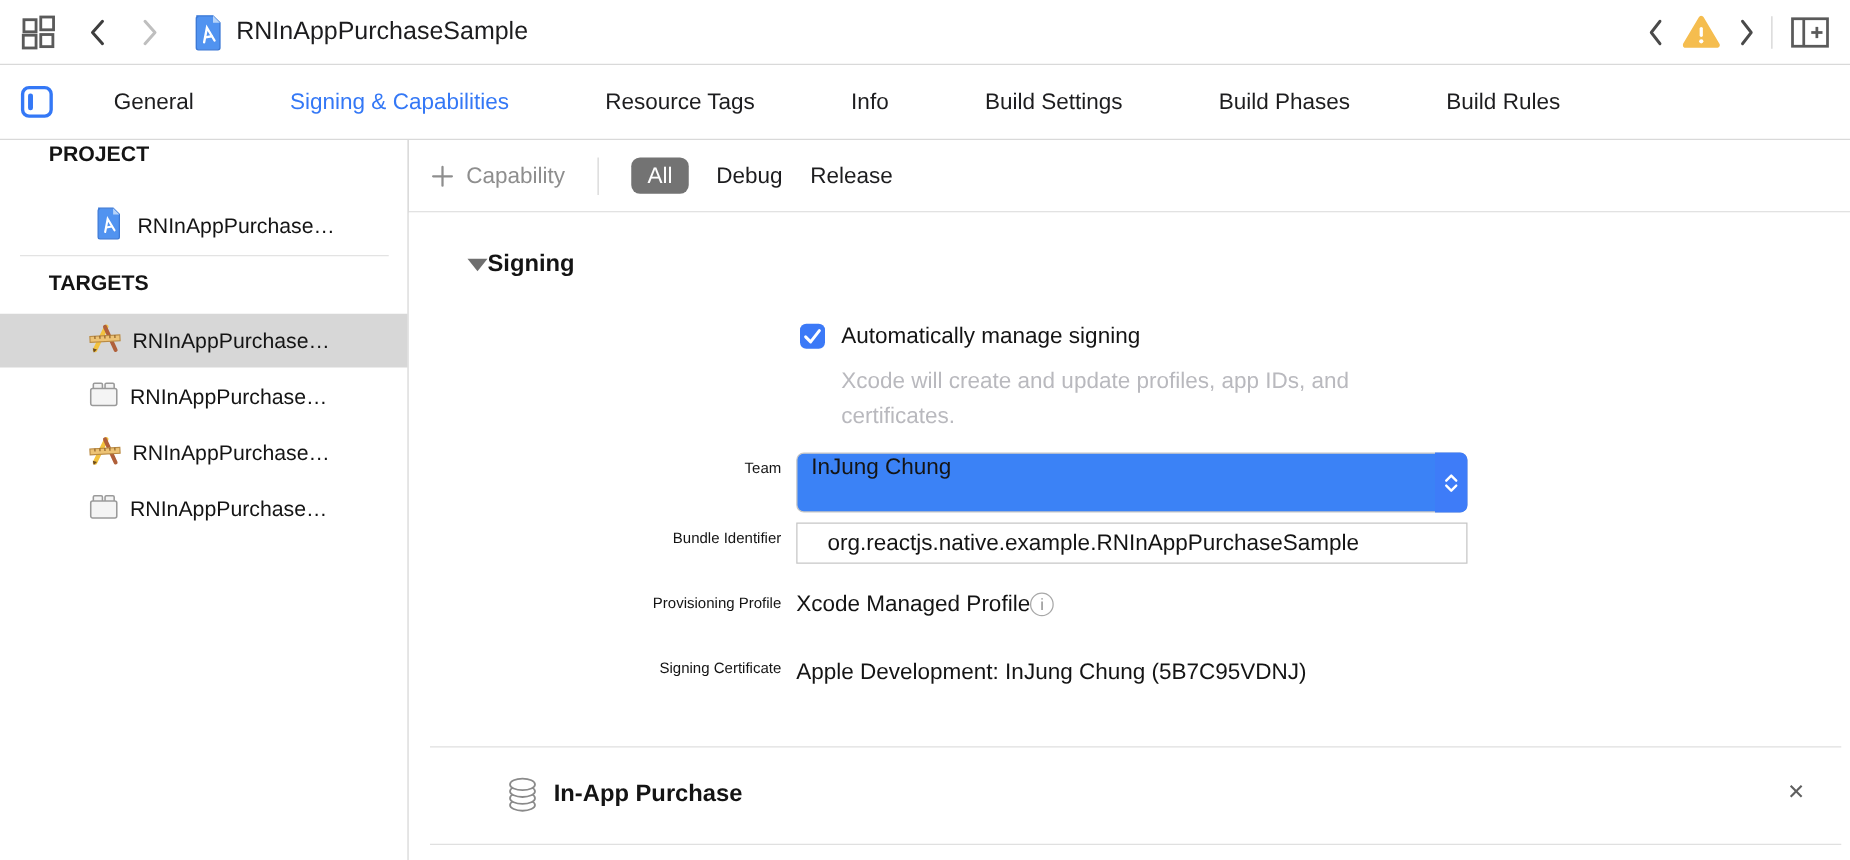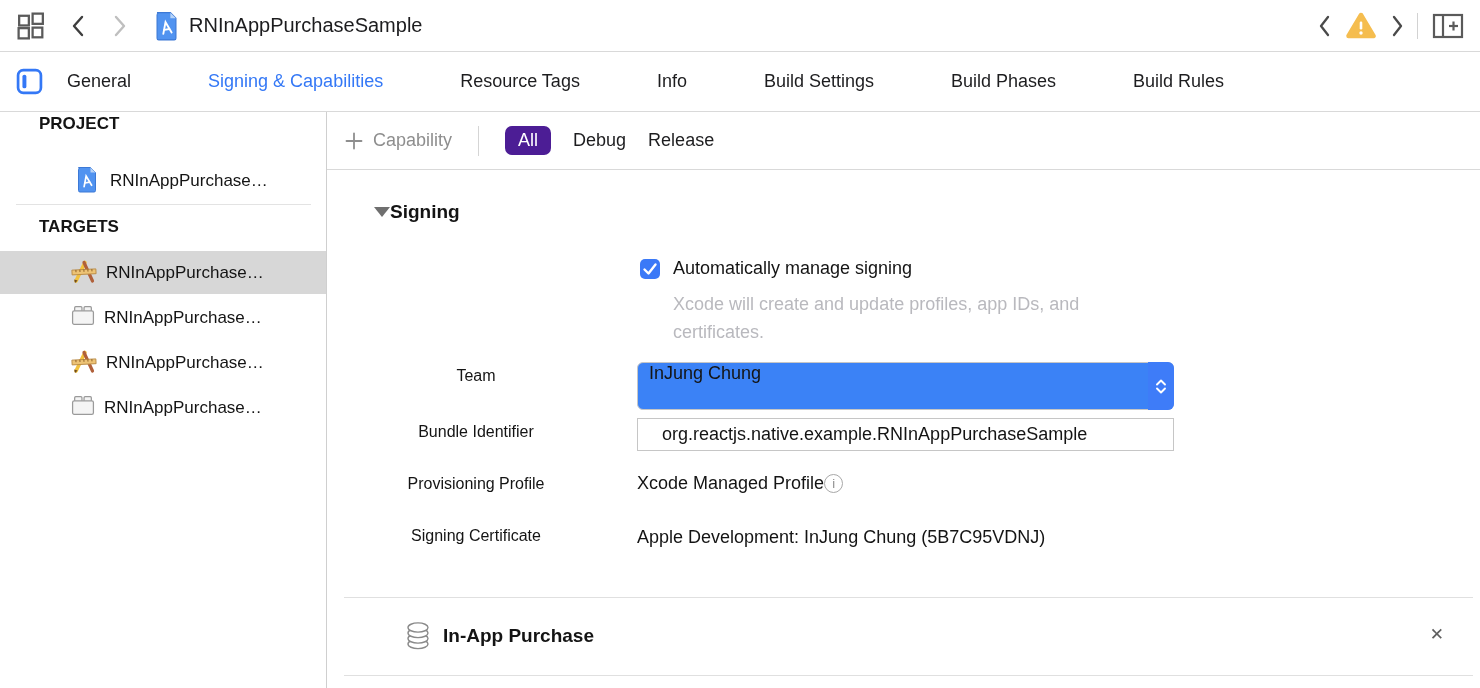--- a/index.html
+++ b/index.html
@@ -10,55 +10,55 @@
   .toolbar { height:52px; border-bottom:1px solid #d9d9d9; display:flex; align-items:center; padding:0 16px; }
   .tb-left { display:flex; align-items:center; }
   .tb-right { margin-left:auto; display:flex; align-items:center; }
   .tb-btn { display:inline-flex; align-items:center; justify-content:center; background:none; border:none; cursor:default; }
   .tb-title { font-size:20px; color:#1c1c1e; margin-left:10px; white-space:nowrap; }
   .tb-divider { width:1px; height:26px; background:#d2d2d2; margin:0 14px 0 12px; }
   .mL24 { margin-left:24px; } .mL26 { margin-left:26px; } .mL14 { margin-left:14px; }
 
   
   .tabbar { height:60px; border-bottom:1px solid #d9d9d9; display:flex; align-items:center; padding:0 30px 0 16px; }
-  .tabbar .tabs { display:flex; align-items:center; gap:77px; margin-left:24px; }
+  .tabbar .tabs { display:flex; align-items:center; gap:77px; margin-left:48px; }
   .tab { font-size:18px; color:#1d1d1f; white-space:nowrap; cursor:default; }
   .tab.selected { color:#3478F6; }
 
   
   .split { display:flex; height:576px; }
   .sidebar { width:327px; border-right:1px solid #cfcfcf; position:relative; background:#fff; flex:none; }
   .main { flex:1; display:flex; flex-direction:column; min-width:0; }
 
   
   .side-header { position:absolute; left:39px; font-size:17px; font-weight:bold; color:#141414; }
   .side-divider { position:absolute; left:16px; width:295px; height:1px; background:#e3e3e3; }
   .side-row { position:absolute; left:0; right:0; display:flex; align-items:center; cursor:default; }
   .side-row.selected { background:#d7d7d7; }
   .side-row .lbl { font-size:17px; white-space:nowrap; color:#141414; }
 
   
   .cap-bar { height:58px; border-bottom:1px solid #d9d9d9; display:flex; align-items:center; padding-left:17px; flex:none; }
   .add-cap { display:flex; align-items:center; gap:9px; color:#8e8e8e; font-size:18px; cursor:default; }
   .cap-divider { width:1px; height:30px; background:#d5d5d5; margin:0 26px; }
   .seg { font-size:18px; color:#1d1d1f; cursor:default; }
-  .seg.pill { background:#4c1d95; color:#fff; border-radius:7px; padding:4px 13px; }
+  .seg.pill { background:#737373; color:#fff; border-radius:7px; padding:4px 13px; }
   .seg + .seg { margin-left:22px; }
 
   
   .content { position:relative; flex:1; background:#fff; }
   .sec-header { position:absolute; left:47px; top:31px; display:flex; align-items:center; }
   .disclosure { width:0; height:0; border-left:8px solid transparent; border-right:8px solid transparent; border-top:10px solid #6f6f6f; cursor:default; }
   .sec-title { font-size:19px; font-weight:bold; color:#141414; }
 
   .checkbox { position:absolute; left:313px; top:89px; width:20px; height:20px; border-radius:5px; background:#3b79f7; display:flex; align-items:center; justify-content:center; cursor:default; }
   .check-label { position:absolute; left:346px; top:88px; font-size:18px; color:#141414; }
   .check-desc { position:absolute; left:346px; top:120px; width:462px; font-size:18px; line-height:28px; color:#b9b9be; }
 
-  .form-label { position:absolute; left:0; width:298px; text-align:center; font-size:16px; color:#141414; white-space:nowrap; }
+  .form-label { position:absolute; left:0; width:298px; text-align:right; font-size:12px; color:#141414; white-space:nowrap; }
   .popup { position:absolute; left:310px; top:192px; width:537px; height:48px; border:1px solid #c6c6c6; border-radius:6px; background:#3b82f6; display:flex; cursor:default; }
   .popup .val { font-size:18px; padding-left:11px; color:#141414; }
   .popup .stepper { position:absolute; right:-1px; top:-1px; bottom:-1px; width:26px; background:#3e7cf8; border-radius:0 6px 6px 0; display:flex; align-items:center; justify-content:center; }
   .textfield { position:absolute; left:310px; top:248px; width:537px; height:33px; border:1px solid #c6c6c6; background:#fff; font-size:18px; padding:0 24px; color:#141414; font-family:inherit; }
   .static-val { position:absolute; left:310px; display:flex; align-items:center; gap:0; font-size:18px; color:#141414; white-space:nowrap; }
   .info-icon { width:19px; height:19px; border:1.5px solid #a8a8a8; border-radius:50%; display:inline-flex; align-items:center; justify-content:center; font-size:13px; color:#8e8e8e; cursor:default; }
 
   .h-divider { position:absolute; left:17px; right:7px; height:1px; background:#e0e0e0; }
   .iap-icon { position:absolute; left:77px; top:449px; }
   .iap-title { position:absolute; left:116px; top:455px; font-size:19px; font-weight:bold; color:#141414; }

